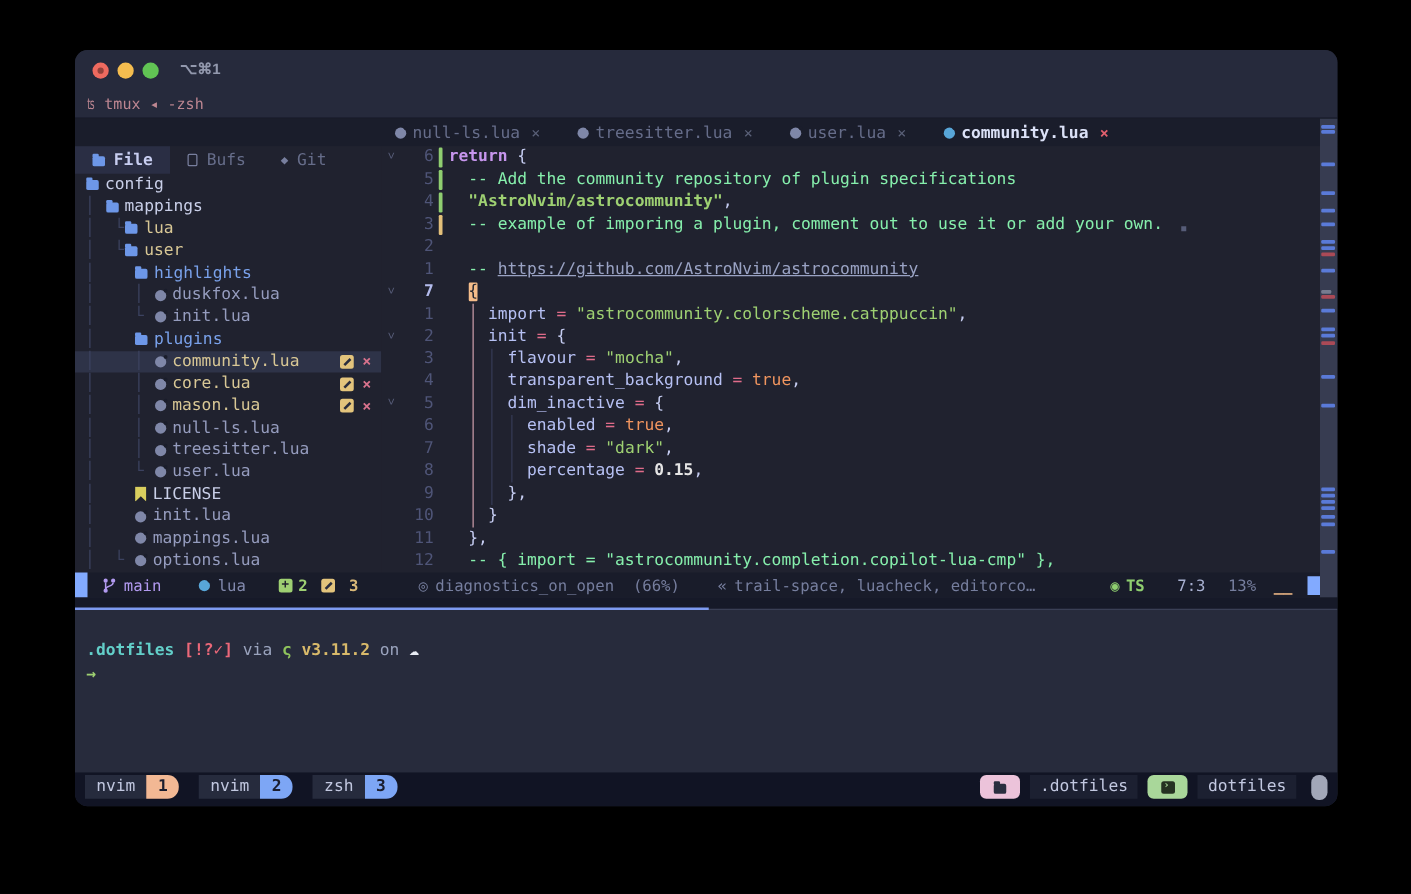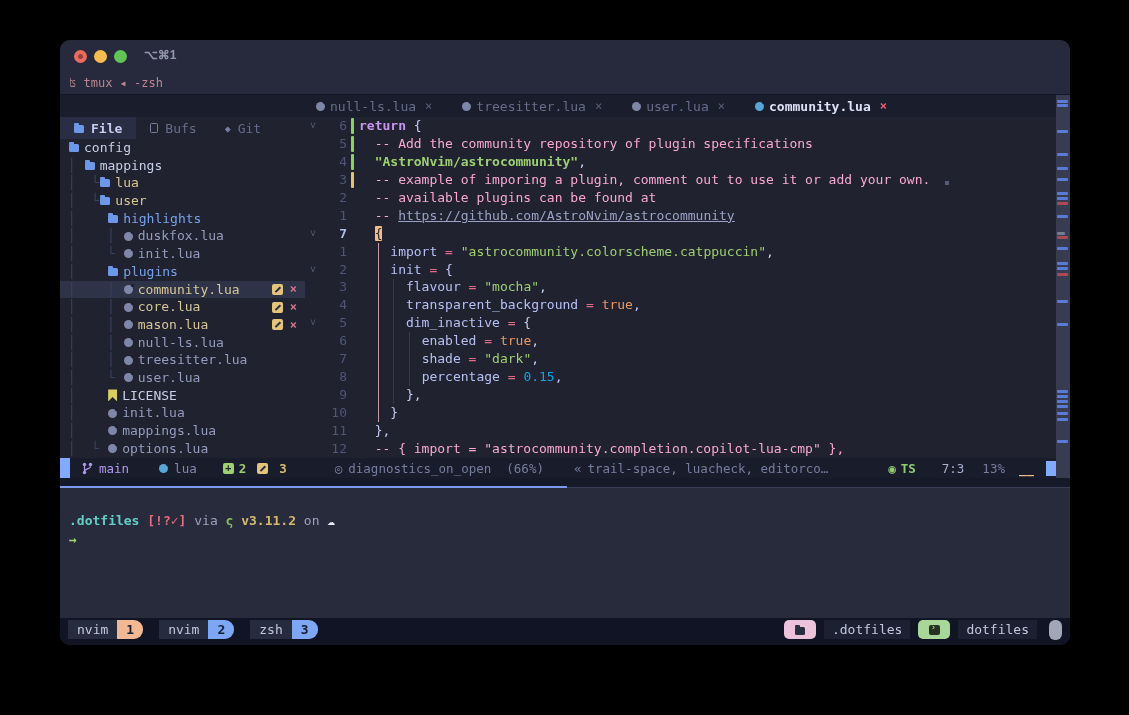--- a/index.html
+++ b/index.html
@@ -54,23 +54,23 @@
   
   .editor{position:absolute;top:22px;left:245px;right:14px;bottom:20px;background:#20222f;}
   .eline{position:relative;height:17.95px;line-height:17.95px;display:flex;font-size:13px;white-space:pre;}
   .fold{width:16px;text-align:center;color:#565c78;font-size:10px;flex:none;}
   .num{width:26px;text-align:right;color:#4f5578;flex:none;}
   .num.cur{color:#b3bbec;font-weight:bold;}
   .gitcol{width:10px;flex:none;position:relative;}
   .gitcol .bar{position:absolute;left:4px;top:1px;bottom:1px;width:3px;border-radius:1px;}
   .bar.g{background:#8fce70;} .bar.y{background:#e3c07a;}
   .codetxt{padding-left:2px;}
-  .t-kw{color:#c796ee;font-weight:bold;} .t-pun{color:#c6cdf2;} .t-com{color:#f9a8d4;}
+  .t-kw{color:#c796ee;font-weight:bold;} .t-pun{color:#c6cdf2;} .t-com{color:#86efac;}
   .t-str{color:#9ed072;} .t-strb{color:#9ed072;font-weight:bold;} .t-op{color:#e06c8a;}
-  .t-key{color:#b6c0f3;} .t-bool{color:#f0955f;text-align:right;} .t-num{color:#0ea5e9;}
+  .t-key{color:#b6c0f3;} .t-bool{color:#f0955f;text-align:right;} .t-num{color:#e5e5e5;font-weight:bold;}
   .t-url{color:#9aa3c4;text-decoration:underline;}
   .t-cursor{background:#f5bd8a;color:#22252f;border-radius:1px;}
   .guide{position:absolute;width:1px;}
   .traildot{position:absolute;width:4px;height:4px;background:#565c78;}
   
   .minimap{position:absolute;top:0;right:0;width:14px;bottom:0;background:#373c51;}
   .mmark{position:absolute;left:1px;height:3px;border-radius:1px;}
   .mm-b{background:#5a7ad8;width:11px;} .mm-r{background:#aa4a57;width:11px;} .mm-gy{background:#767c90;width:8px;}
   
   .sline{position:absolute;left:0;right:14px;bottom:0;height:20px;background:#191c2a;display:flex;align-items:center;
@@ -190,21 +190,21 @@
           <div class="trow"><span class="pre">│  └ </span><span class="i-lua ticon"></span><span class="n-gr">options.lua</span></div>
         </div>
     </div>
 
     <div class="editor">
       <div>
           <div class="eline"><span class="fold">˅</span><span class="num">6</span><span class="gitcol"><span class="bar g"></span></span><span class="codetxt"><span class="t-kw">return</span><span class="t-pun"> {</span></span></div>
           <div class="eline"><span class="fold"></span><span class="num">5</span><span class="gitcol"><span class="bar g"></span></span><span class="codetxt"><span class="t-com">  -- Add the community repository of plugin specifications</span></span></div>
           <div class="eline"><span class="fold"></span><span class="num">4</span><span class="gitcol"><span class="bar g"></span></span><span class="codetxt"><span class="t-pun">  </span><span class="t-strb">"AstroNvim/astrocommunity"</span><span class="t-pun">,</span></span></div>
           <div class="eline"><span class="fold"></span><span class="num">3</span><span class="gitcol"><span class="bar y"></span></span><span class="codetxt"><span class="t-com">  -- example of imporing a plugin, comment out to use it or add your own.</span></span></div>
-          <div class="eline"><span class="fold"></span><span class="num">2</span><span class="gitcol"></span><span class="codetxt"><span class="t-com">  -- available plugins can be found at</span></span></div>
+          <div class="eline"><span class="fold"></span><span class="num">2</span><span class="gitcol"></span></div>
           <div class="eline"><span class="fold"></span><span class="num">1</span><span class="gitcol"></span><span class="codetxt"><span class="t-com">  -- </span><span class="t-url">https://github.com/AstroNvim/astrocommunity</span></span></div>
           <div class="eline"><span class="fold">˅</span><span class="num cur">7</span><span class="gitcol"></span><span class="codetxt"><span class="t-pun">  </span><span class="t-cursor">{</span></span></div>
           <div class="eline"><span class="fold"></span><span class="num">1</span><span class="gitcol"></span><span class="codetxt"><span class="t-pun">    </span><span class="t-key">import</span><span class="t-pun"> </span><span class="t-op">=</span><span class="t-pun"> </span><span class="t-str">"astrocommunity.colorscheme.catppuccin"</span><span class="t-pun">,</span></span></div>
           <div class="eline"><span class="fold">˅</span><span class="num">2</span><span class="gitcol"></span><span class="codetxt"><span class="t-pun">    </span><span class="t-key">init</span><span class="t-pun"> </span><span class="t-op">=</span><span class="t-pun"> {</span></span></div>
           <div class="eline"><span class="fold"></span><span class="num">3</span><span class="gitcol"></span><span class="codetxt"><span class="t-pun">      </span><span class="t-key">flavour</span><span class="t-pun"> </span><span class="t-op">=</span><span class="t-pun"> </span><span class="t-str">"mocha"</span><span class="t-pun">,</span></span></div>
           <div class="eline"><span class="fold"></span><span class="num">4</span><span class="gitcol"></span><span class="codetxt"><span class="t-pun">      </span><span class="t-key">transparent_background</span><span class="t-pun"> </span><span class="t-op">=</span><span class="t-pun"> </span><span class="t-bool">true</span><span class="t-pun">,</span></span></div>
           <div class="eline"><span class="fold">˅</span><span class="num">5</span><span class="gitcol"></span><span class="codetxt"><span class="t-pun">      </span><span class="t-key">dim_inactive</span><span class="t-pun"> </span><span class="t-op">=</span><span class="t-pun"> {</span></span></div>
           <div class="eline"><span class="fold"></span><span class="num">6</span><span class="gitcol"></span><span class="codetxt"><span class="t-pun">        </span><span class="t-key">enabled</span><span class="t-pun"> </span><span class="t-op">=</span><span class="t-pun"> </span><span class="t-bool">true</span><span class="t-pun">,</span></span></div>
           <div class="eline"><span class="fold"></span><span class="num">7</span><span class="gitcol"></span><span class="codetxt"><span class="t-pun">        </span><span class="t-key">shade</span><span class="t-pun"> </span><span class="t-op">=</span><span class="t-pun"> </span><span class="t-str">"dark"</span><span class="t-pun">,</span></span></div>
           <div class="eline"><span class="fold"></span><span class="num">8</span><span class="gitcol"></span><span class="codetxt"><span class="t-pun">        </span><span class="t-key">percentage</span><span class="t-pun"> </span><span class="t-op">=</span><span class="t-pun"> </span><span class="t-num">0.15</span><span class="t-pun">,</span></span></div>

